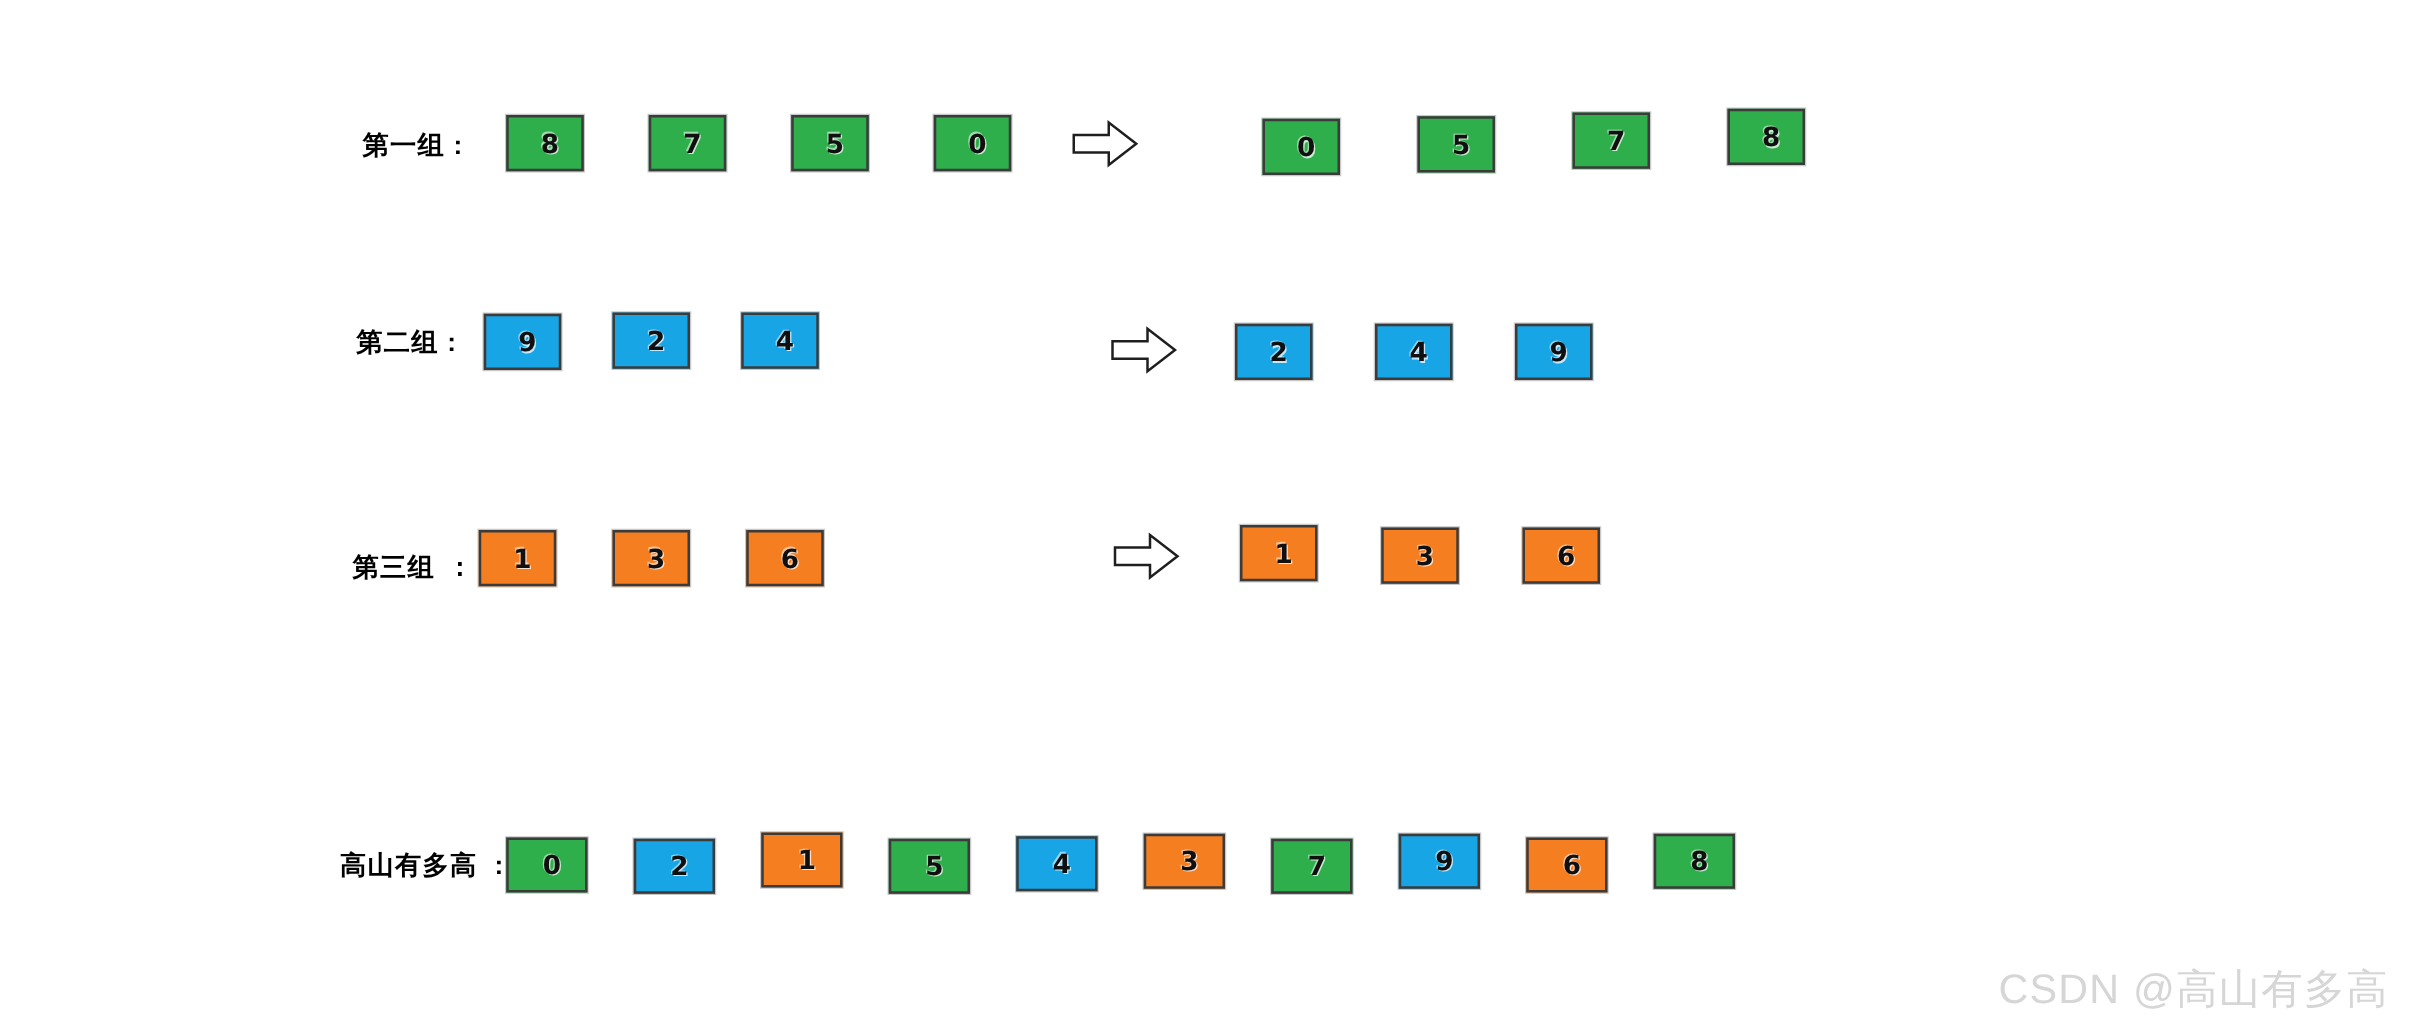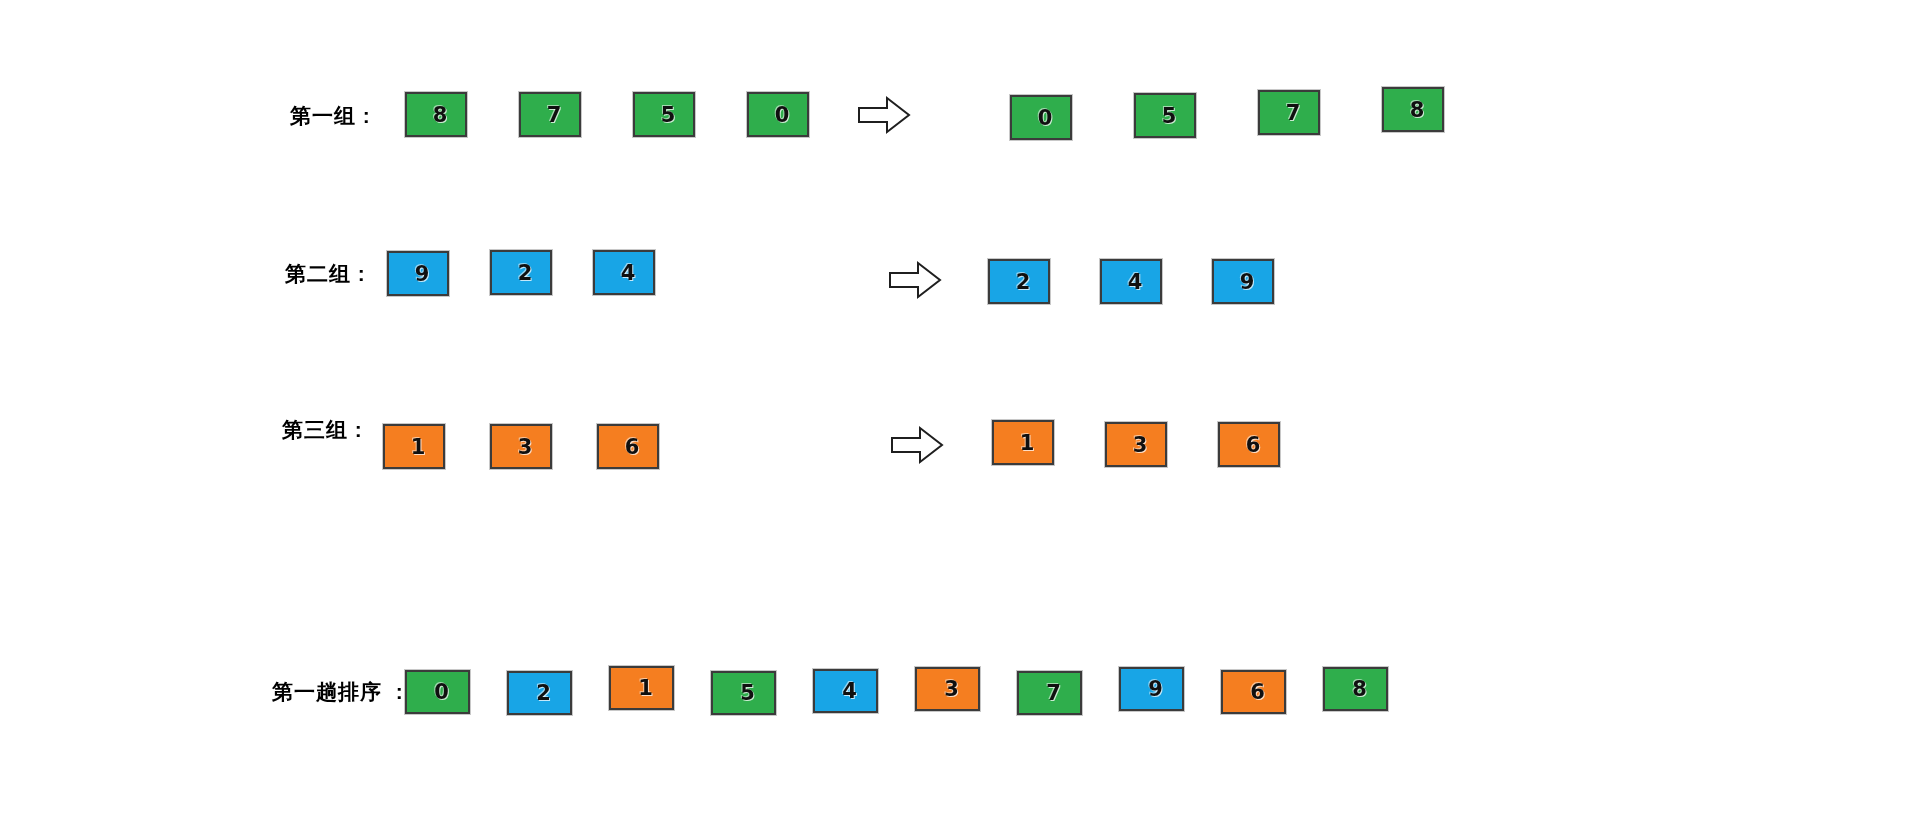--- a/index.html
+++ b/index.html
@@ -126,21 +126,21 @@
         <span class="digit">2</span>
       </div>
       <div class="nbox" style="background: rgb(24, 165, 230);">
         <span class="digit">4</span>
       </div>
       <div class="nbox" style="background: rgb(24, 165, 230);">
         <span class="digit">9</span>
       </div>
     </div>
 
-  <div class="row-label" style="left:282px;top:416px;">第三组 :</div>
+  <div class="row-label" style="left:282px;top:440px;font-family:Liberation Mono, monospace;">第三组 :</div>
   <div class="boxes r3L" style="left:383px;top:424px;">
       <div class="nbox" style="background: rgb(245, 126, 32);">
         <span class="digit">1</span>
       </div>
       <div class="nbox" style="background: rgb(245, 126, 32);">
         <span class="digit">3</span>
       </div>
       <div class="nbox" style="background: rgb(245, 126, 32);">
         <span class="digit">6</span>
       </div>
@@ -153,21 +153,21 @@
         <span class="digit">1</span>
       </div>
       <div class="nbox" style="background: rgb(245, 126, 32);">
         <span class="digit">3</span>
       </div>
       <div class="nbox" style="background: rgb(245, 126, 32);">
         <span class="digit">6</span>
       </div>
     </div>
 
-  <div class="row-label" style="left:272px;top:678px;">第一趟排序  :</div>
+  <div class="row-label" style="left:272px;top:678px;">高山有多高  :</div>
   <div class="boxes r4" style="left:405px;top:667px;">
       <div class="nbox" style="background: rgb(47, 174, 76);">
         <span class="digit">0</span>
       </div>
       <div class="nbox" style="background: rgb(24, 165, 230);">
         <span class="digit">2</span>
       </div>
       <div class="nbox" style="background: rgb(245, 126, 32);">
         <span class="digit">1</span>
       </div>
@@ -187,13 +187,14 @@
         <span class="digit">9</span>
       </div>
       <div class="nbox" style="background: rgb(245, 126, 32);">
         <span class="digit">6</span>
       </div>
       <div class="nbox" style="background: rgb(47, 174, 76);">
         <span class="digit">8</span>
       </div>
     </div>
 
+  <div class="watermark">CSDN @高山有多高</div>
 </div>
 
 </body></html>

